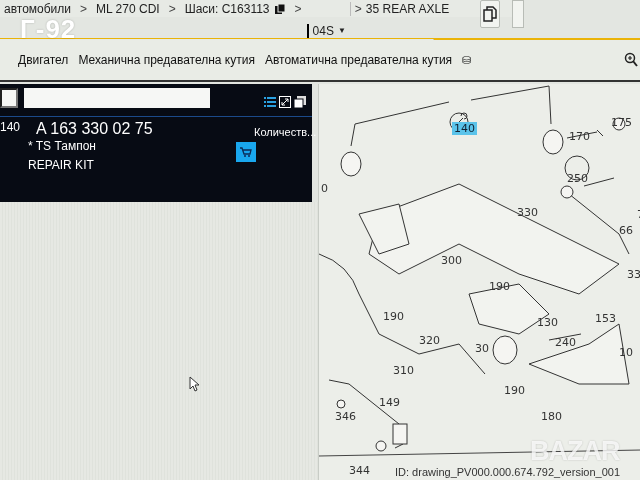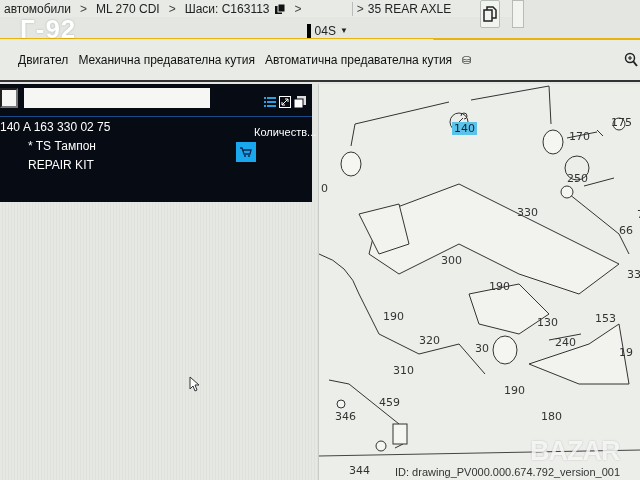--- a/index.html
+++ b/index.html
@@ -39,21 +39,21 @@
   .tab:first-child { padding-left: 18px; }
   .left-panel {
     position: absolute; left: 0; top: 84px; width: 312px; height: 118px;
     background: #070b14; color: #fff;
   }
   .search-a { position: absolute; left: 0; top: 4px; width: 18px; height: 20px; background: #f6f7f5; }
   .search-b { position: absolute; left: 24px; top: 4px; width: 186px; height: 20px; background: #f6f7f5; border: none; }
   .panel-icons { position: absolute; left: 264px; top: 12px; display:flex; gap:3px; align-items:center; }
   .panel-rule { position: absolute; left: 0; top: 32px; width: 312px; height: 1px; background: #1b4a8a; }
   .part-pos { position: absolute; left: 0; top: 36px; font-size: 12px; }
-  .part-no { position: absolute; left: 23px; top: 36px; font-size: 12px; }
+  .part-no { position: absolute; left: 36px; top: 36px; font-size: 16px; }
   .part-desc { position: absolute; left: 28px; top: 55px; font-size: 12px; }
   .part-kit { position: absolute; left: 28px; top: 74px; font-size: 12px; }
   .qty-label { position: absolute; left: 234px; top: 42px; font-size: 11px; padding-left: 20px; }
   .cart-btn { position: absolute; left: 236px; top: 58px; width: 20px; height: 20px; background: #19a7ee; display:flex; align-items:center; justify-content:center; }
   .left-blank {
     position: absolute; left: 0; top: 202px; width: 318px; height: 278px;
     background: repeating-linear-gradient(90deg, #e6e8e3 0px, #e6e8e3 2px, #dfe2dc 2px, #dfe2dc 3px);
   }
   .cursor { position: absolute; left: 189px; top: 376px; }
   .drawing {
@@ -75,21 +75,21 @@
   <span class="crumb">ML 270 CDI</span>
   <span class="crumb-sep">&gt;</span>
   <span class="crumb">
     <span>Шаси: C163113</span>
     <svg width="12" height="12" viewBox="0 0 12 12" style="margin-left:4px">
         <rect x="1" y="3" width="7" height="8" fill="#111"></rect>
         <rect x="4" y="1" width="7" height="8" fill="#111" stroke="#e7eae5" stroke-width="1"></rect>
       </svg>
   </span>
   <span class="crumb-sep">&gt;</span>
-  <span class="crumb" style="border-left:4px solid #000000;margin-top:44px;">
+  <span class="crumb" style="border-left:2px solid #000000;margin-top:44px;">
     <span>04S</span>
     <span style="font-size:8px;margin-left:4px;">▼</span>
   </span>
   <span class="crumb" style="border-left:1px solid #bbb;">
     <span class="crumb-sep" style="padding:0 4px 0 0;">&gt;</span>
     <span>35 REAR AXLE</span>
   </span>
   <div class="copy-btn" style="right:20px;height:28px;top:0;">
     <svg width="14" height="16" viewBox="0 0 14 16">
         <rect x="1" y="4" width="8" height="11" fill="none" stroke="#222" stroke-width="1.5"></rect>
@@ -213,24 +213,24 @@
     <span class="callout" style="left:300px;top:140px;">66</span>
     <span class="callout" style="left:122px;top:170px;">300</span>
     <span class="callout" style="left:170px;top:196px;">190</span>
     <span class="callout" style="left:308px;top:184px;">330</span>
     <span class="callout" style="left:64px;top:226px;">190</span>
     <span class="callout" style="left:218px;top:232px;">130</span>
     <span class="callout" style="left:276px;top:228px;">153</span>
     <span class="callout" style="left:100px;top:250px;">320</span>
     <span class="callout" style="left:156px;top:258px;">30</span>
     <span class="callout" style="left:236px;top:252px;">240</span>
-    <span class="callout" style="left:300px;top:262px;">19</span>
+    <span class="callout" style="left:300px;top:262px;">10</span>
     <span class="callout" style="left:74px;top:280px;">310</span>
     <span class="callout" style="left:185px;top:300px;">190</span>
-    <span class="callout" style="left:60px;top:312px;">459</span>
+    <span class="callout" style="left:60px;top:312px;">149</span>
     <span class="callout" style="left:16px;top:326px;">346</span>
     <span class="callout" style="left:222px;top:326px;">180</span>
     <span class="callout" style="left:30px;top:356px;margin-top:24px;">344</span>
     <span class="callout" style="left:2px;top:98px;">0</span>
   </div>
   <div class="drawing-id">ID: drawing_PV000.000.674.792_version_001</div>
 </div>
 
 <div class="bazar">BAZAR</div>
 

